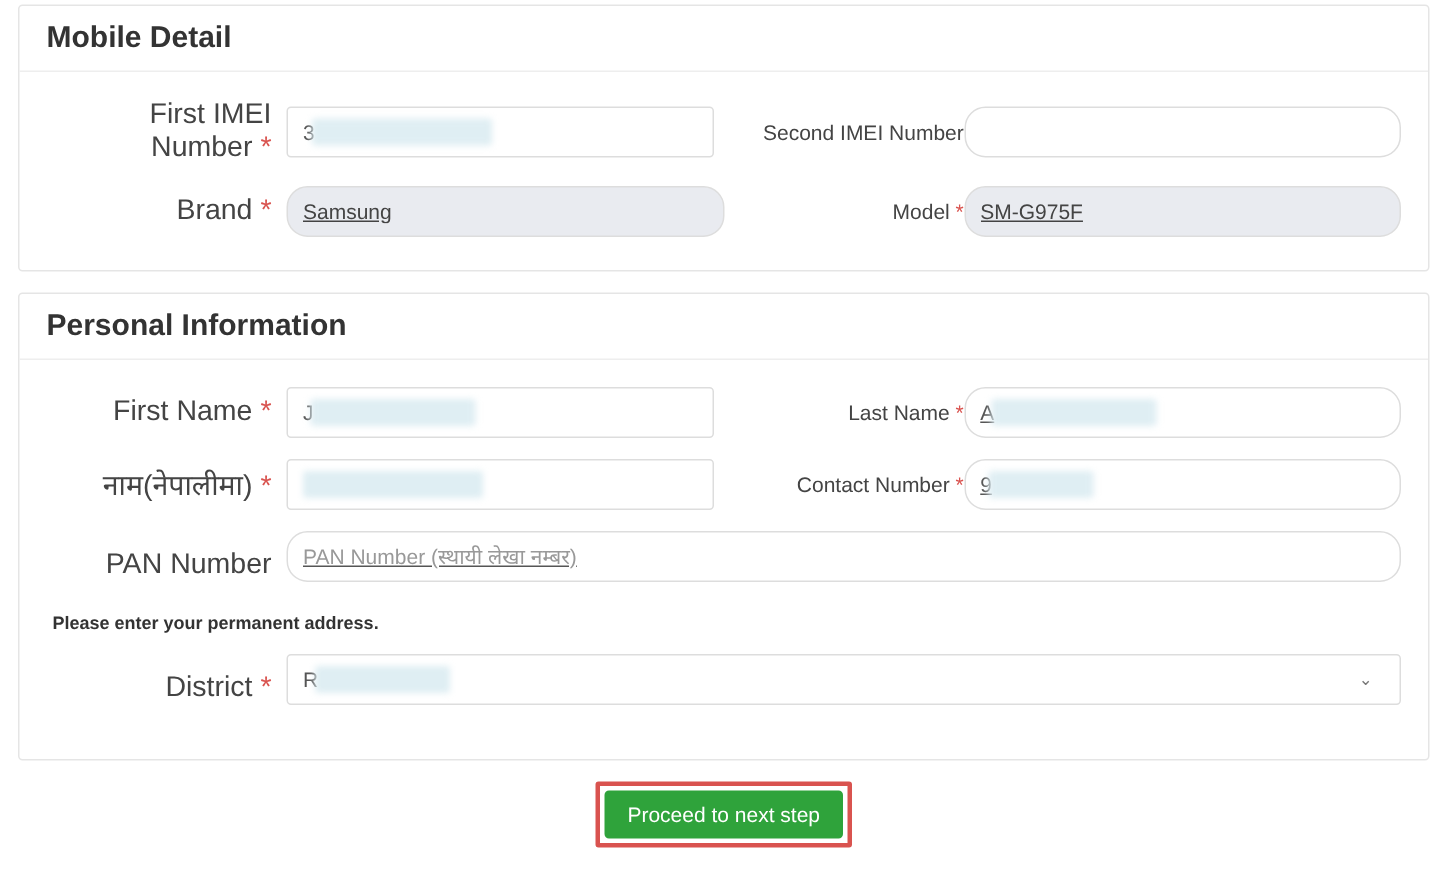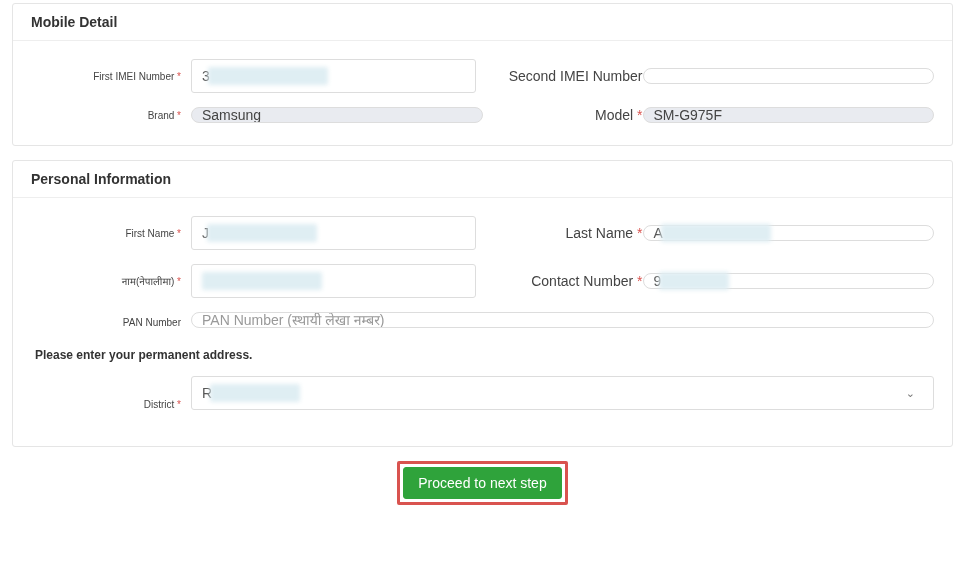--- a/index.html
+++ b/index.html
@@ -16,21 +16,21 @@
     border: 1px solid #e5e5e5;
     border-radius: 3px;
     margin: 3px 12px 14px 12px;
     background: #fff;
   }
   .panel-header {
     padding: 10px 18px;
     font-weight: 600;
     color: #333;
     border-bottom: 1px solid #eee;
-    font-size: 14px;
+    font-size: 20px;
   }
   .panel-body {
     padding: 18px 18px 22px 18px;
   }
   .row {
     display: flex;
     margin-bottom: 14px;
     align-items: center;
   }
   .row:last-child { margin-bottom: 0; }
@@ -42,38 +42,39 @@
   .col-full {
     display: flex;
     align-items: flex-end;
     width: 100%;
   }
   .label {
     width: 160px;
     text-align: right;
     padding-right: 10px;
     color: #444;
-    font-size: 10px;
+    font-size: 19px;
     flex-shrink: 0;
   }
   .req {
     color: #d9534f;
   }
   .field {
     flex: 1;
   }
   .input {
     width: 100%;
-    height: 16px;
+    height: 34px;
     border: 1px solid #ddd;
     border-radius: 14px;
     padding: 0 10px;
     font-size: 14px;
     color: #555;
     background: #fff;
+    text-decoration: underline;
   }
   .input.readonly {
     background: #e9ebf0;
     color: #444;
   }
   .input-half {
     width: 285px;
     height: 34px;
     border: 1px solid #ddd;
     border-radius: 3px;

